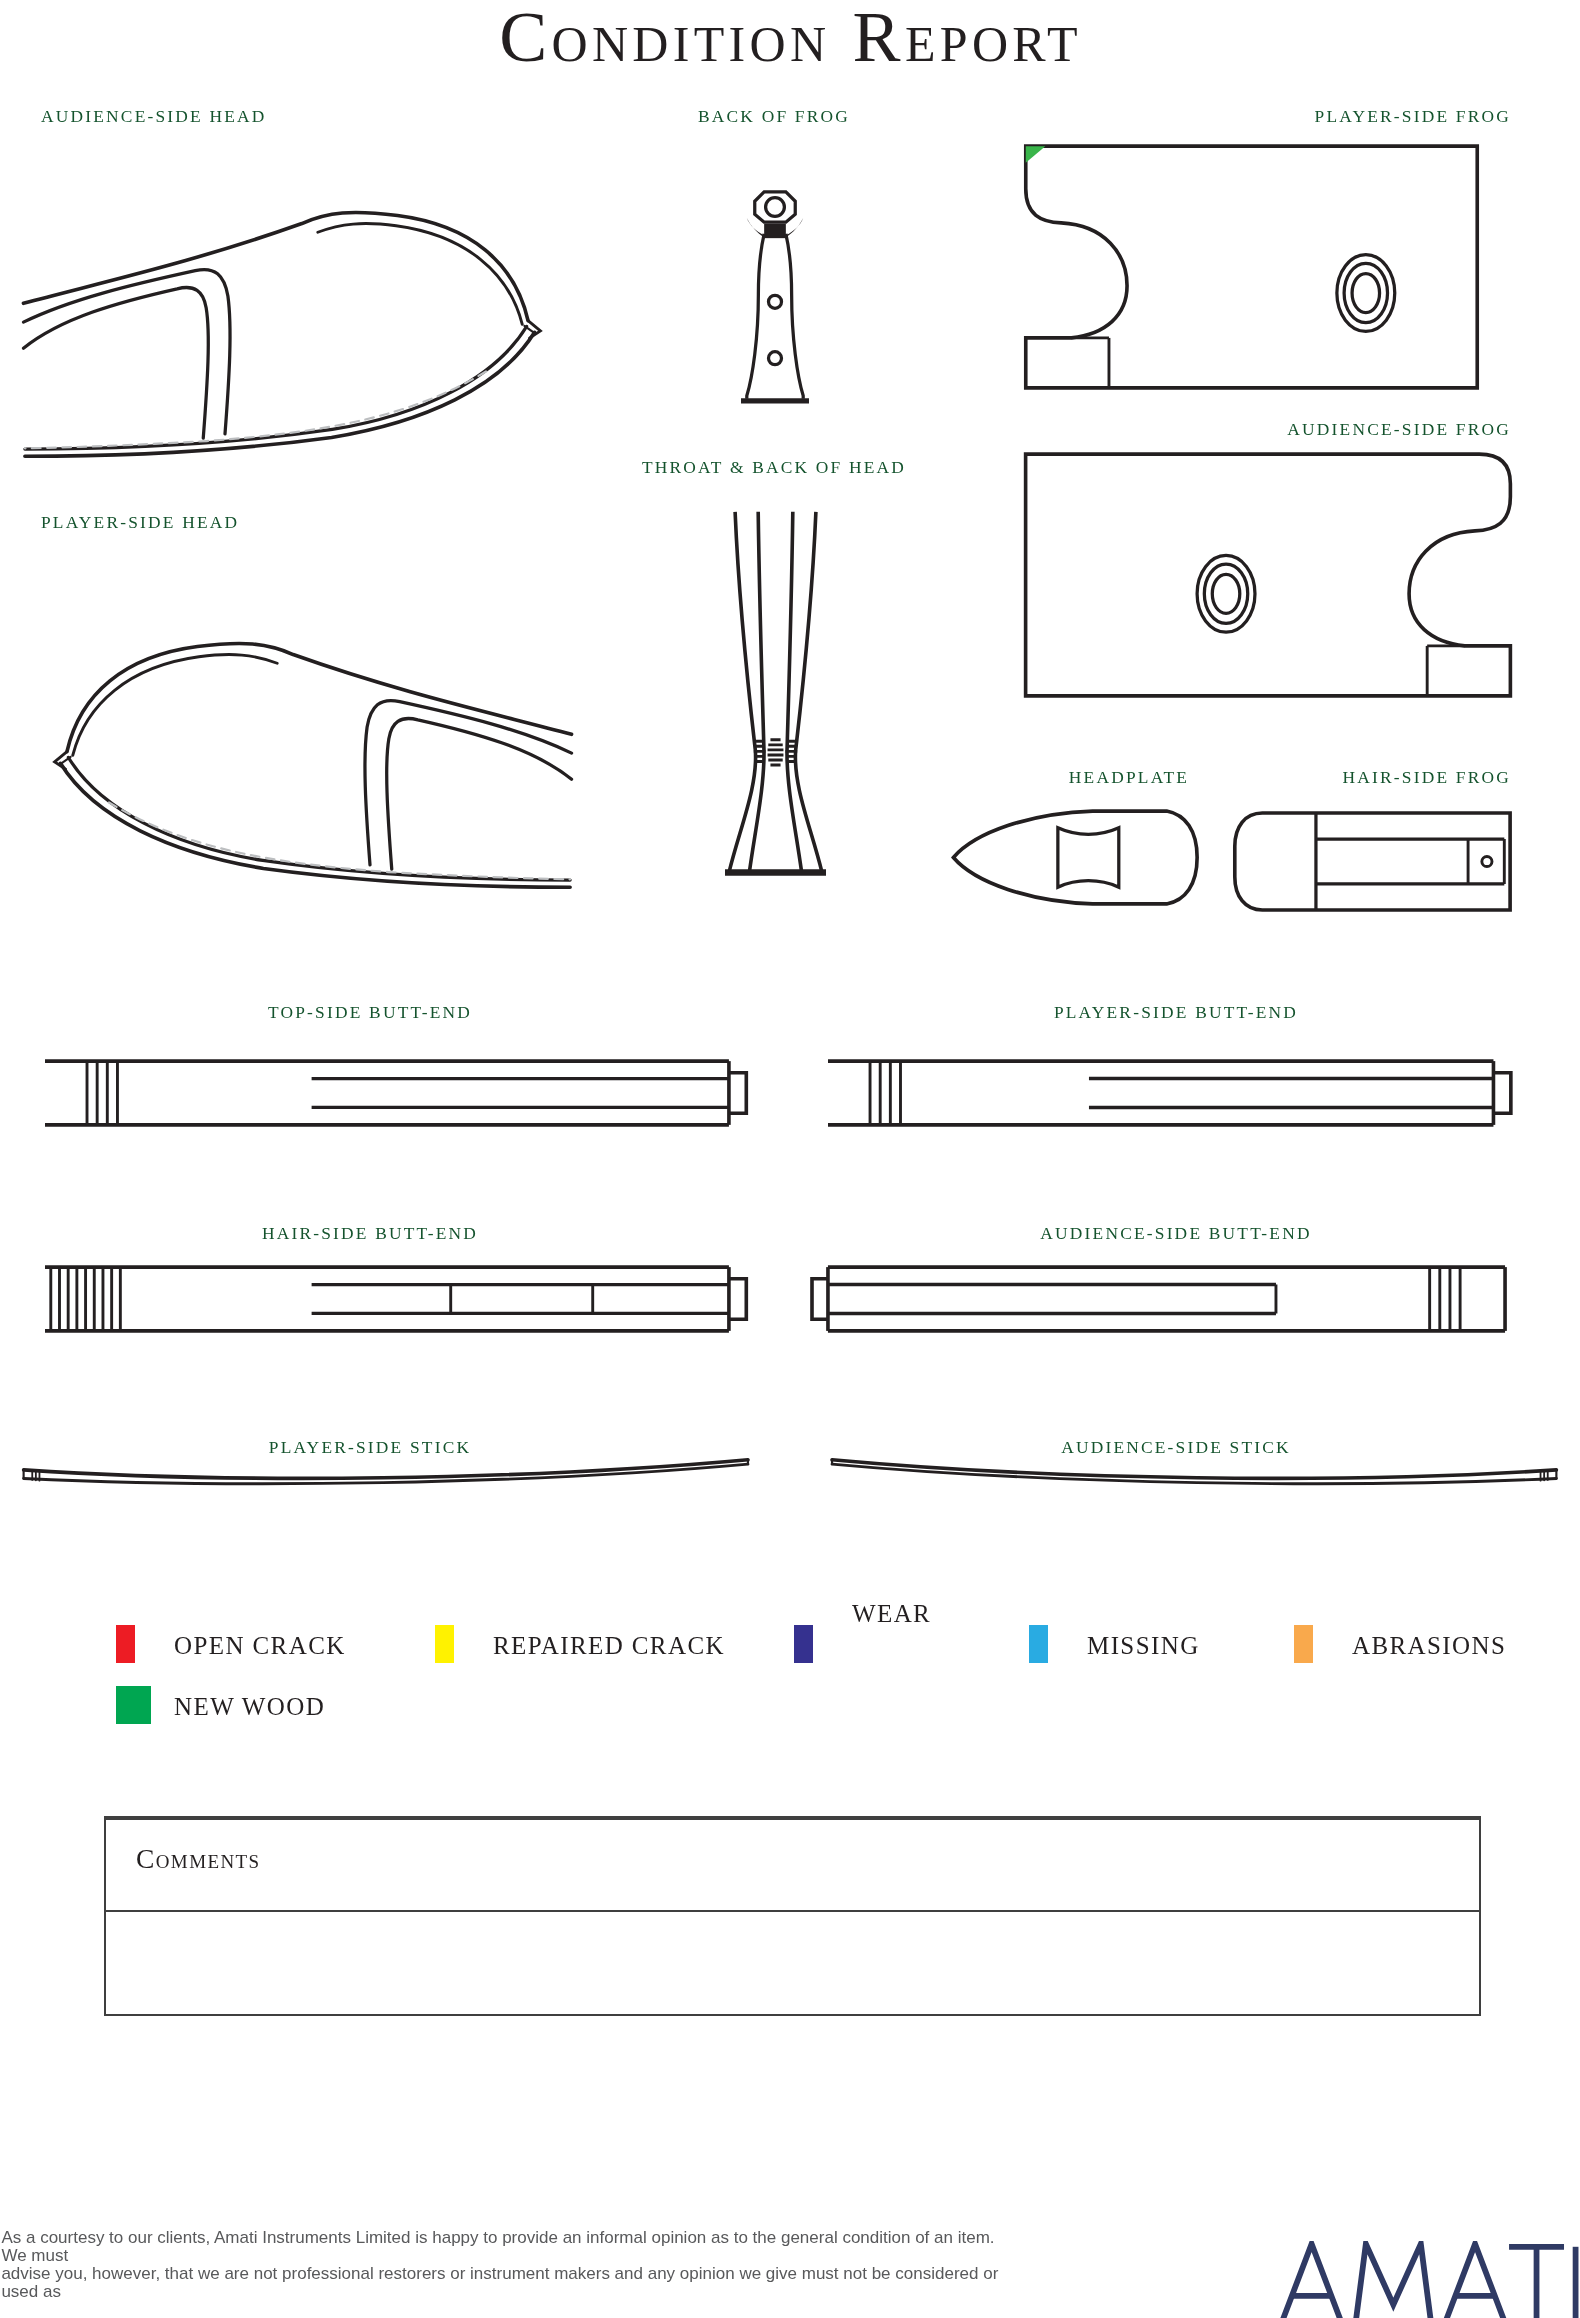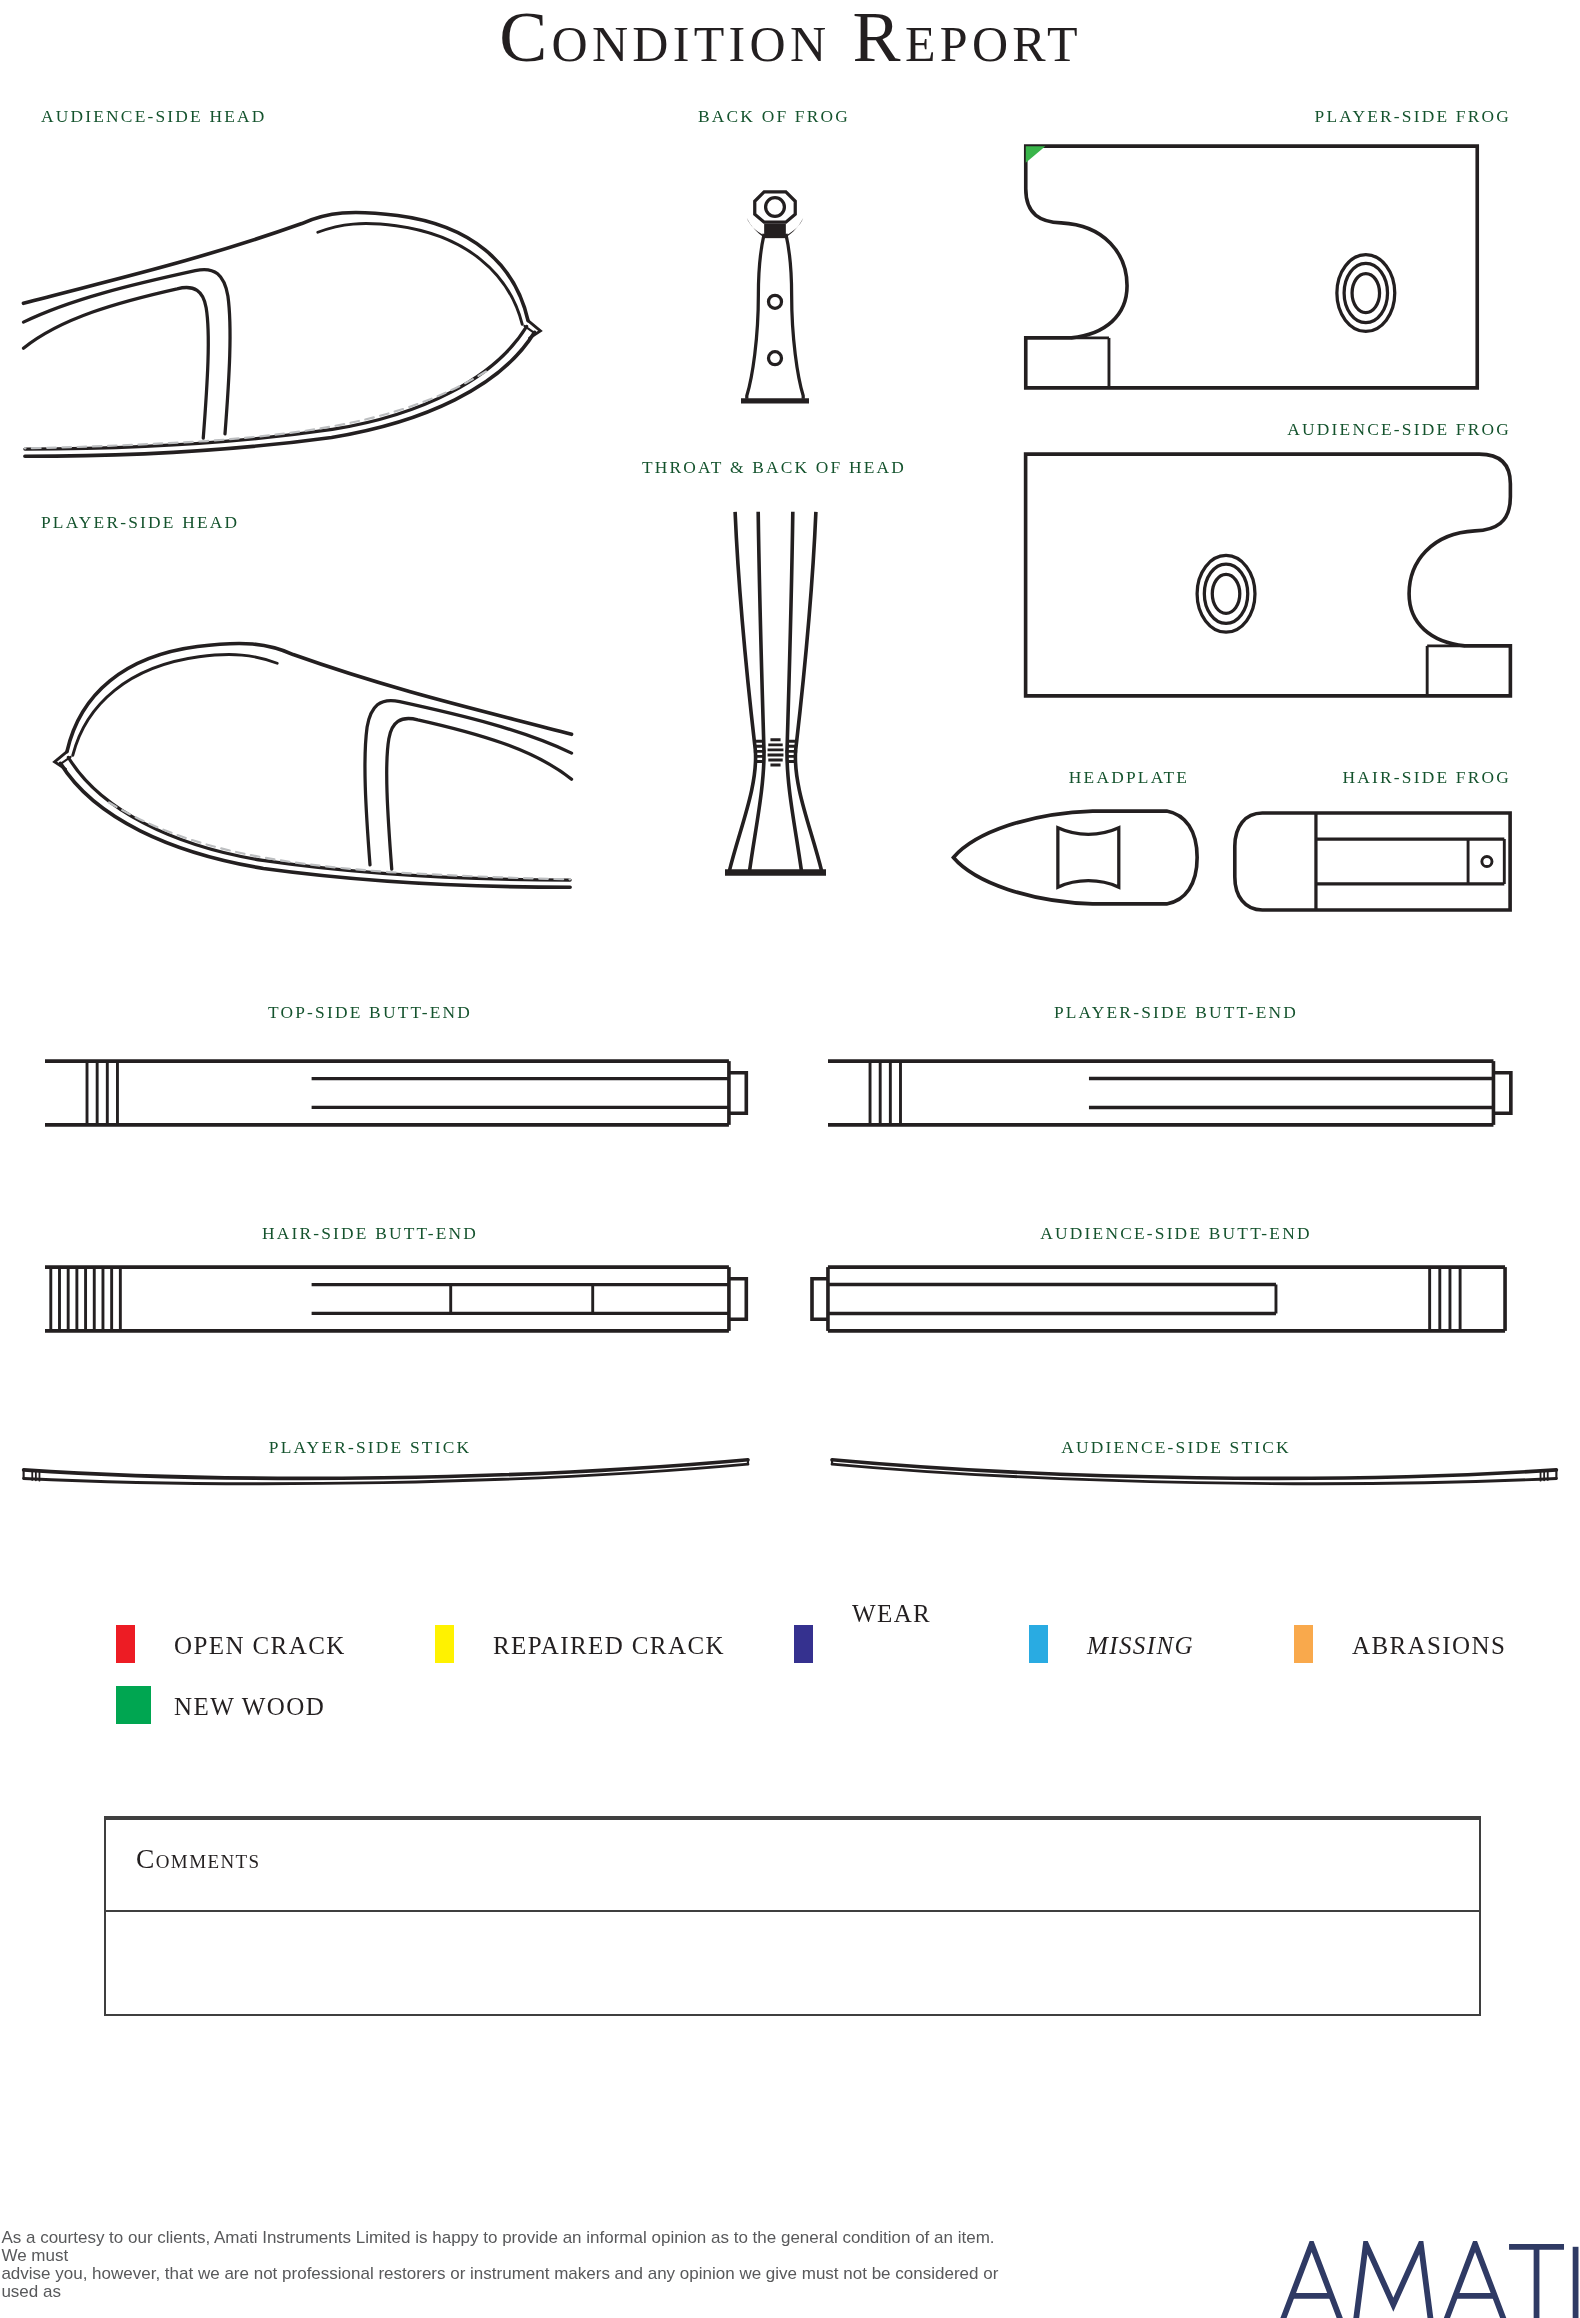--- a/index.html
+++ b/index.html
@@ -242,21 +242,21 @@
     <div class="legend-swatch" style="left: 116px; top: 1625px; width: 19px; height: 38px; background-color: rgb(237, 28, 36);"></div>
     <div class="legend-label" style="left:174px;top:1632px;">OPEN CRACK</div>
 
     <div class="legend-swatch" style="left: 435px; top: 1625px; width: 19px; height: 38px; background-color: rgb(255, 242, 0);"></div>
     <div class="legend-label" style="left:493px;top:1632px;">REPAIRED CRACK</div>
 
     <div class="legend-swatch" style="left: 794px; top: 1625px; width: 19px; height: 38px; background-color: rgb(53, 49, 143);"></div>
     <div class="legend-label" style="left:852px;top:1600px;">WEAR</div>
 
     <div class="legend-swatch" style="left: 1029px; top: 1625px; width: 19px; height: 38px; background-color: rgb(41, 171, 226);"></div>
-    <div class="legend-label" style="left:1087px;top:1632px;font-style:italic;">MISSING</div>
+    <div class="legend-label" style="left:1087px;top:1632px;">MISSING</div>
 
     <div class="legend-swatch" style="left: 1294px; top: 1625px; width: 19px; height: 38px; background-color: rgb(249, 169, 76);"></div>
     <div class="legend-label" style="left:1352px;top:1632px;">ABRASIONS</div>
 
     <div class="legend-swatch" style="left: 116px; top: 1686px; width: 35px; height: 38px; background-color: rgb(0, 166, 81);"></div>
     <div class="legend-label" style="left:174px;top:1693px;text-align:center;">NEW WOOD</div>
   </div>
 
   <div id="comments-box">
     <div id="comments-header">

